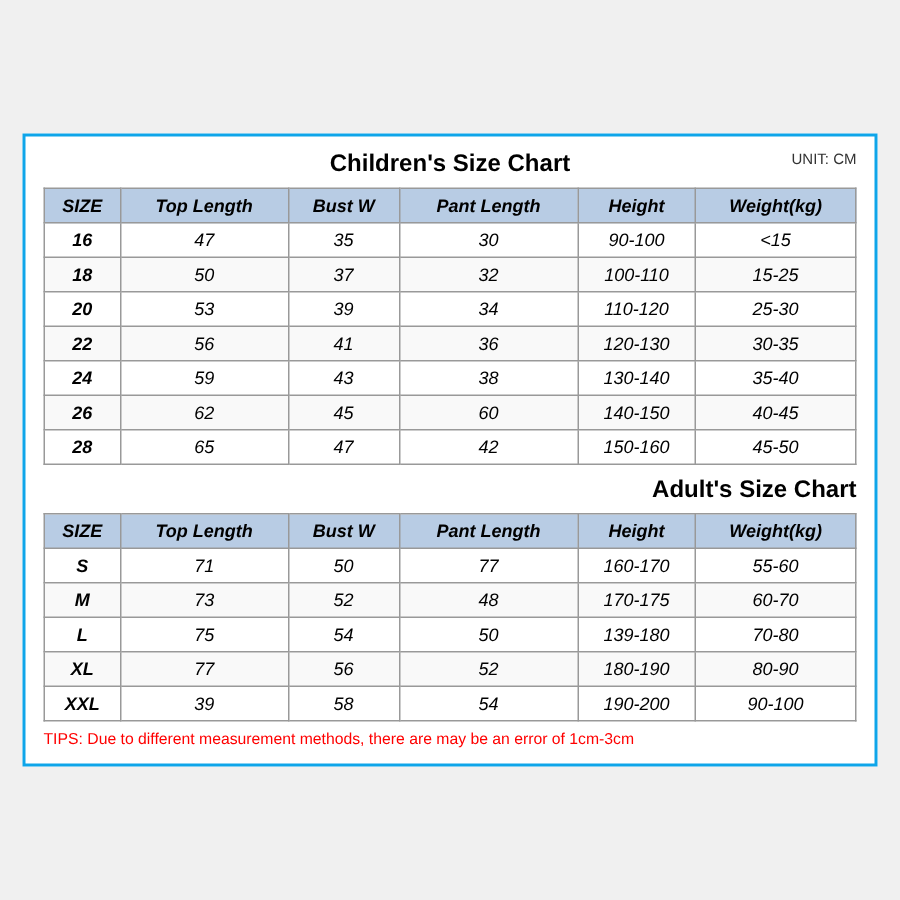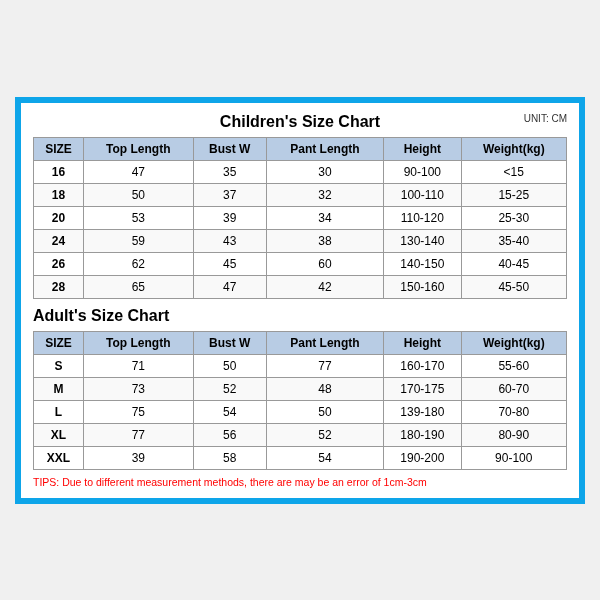--- a/index.html
+++ b/index.html
@@ -7,21 +7,21 @@
       background: #f0f0f0;
       display: flex;
       justify-content: center;
       align-items: center;
       width: 600px;
       height: 600px;
       font-family: Arial, sans-serif;
     }
     .chart-container {
       background: white;
-      border: 6px solid #0ea5e9;
+      border: 2px solid #0ea5e9;
       padding: 10px 12px 10px 12px;
       width: 570px;
     }
     .chart-title-row {
       display: flex;
       justify-content: center;
       align-items: baseline;
       position: relative;
       margin-bottom: 6px;
     }
@@ -33,20 +33,21 @@
     .unit-label {
       position: absolute;
       right: 0;
       font-size: 10px;
       color: #333;
     }
     table {
       width: 100%;
       border-collapse: collapse;
       font-size: 12px;
+      font-style: italic;
     }
     table th, table td {
       border: 1px solid #999;
       text-align: center;
       padding: 4px 2px;
     }
     .header-row th {
       background-color: #b8cce4;
       font-weight: bold;
       font-size: 12px;
@@ -111,20 +112,28 @@
         </tr>
         <tr>
           <td class="size-col">20</td>
           <td>53</td>
           <td>39</td>
           <td>34</td>
           <td>110-120</td>
           <td>25-30</td>
         </tr>
         <tr>
+          <td class="size-col">22</td>
+          <td>56</td>
+          <td>41</td>
+          <td>36</td>
+          <td>120-130</td>
+          <td>30-35</td>
+        </tr>
+        <tr>
           <td class="size-col">24</td>
           <td>59</td>
           <td>43</td>
           <td>38</td>
           <td>130-140</td>
           <td>35-40</td>
         </tr>
         <tr>
           <td class="size-col">26</td>
           <td>62</td>
@@ -138,21 +147,21 @@
           <td>65</td>
           <td>47</td>
           <td>42</td>
           <td>150-160</td>
           <td>45-50</td>
         </tr>
       </tbody>
   </table>
 
   <div style="margin-top: 8px;">
-    <div class="chart-title" style="text-align:left; margin-bottom:6px;">Adult's Size Chart</div>
+    <div class="chart-title" style="text-align:right; margin-bottom:6px;">Adult's Size Chart</div>
   </div>
   <table>
     <thead>
       <tr class="adult-header-row">
         <th>SIZE</th>
         <th>Top Length</th>
         <th>Bust W</th>
         <th>Pant Length</th>
         <th>Height</th>
         <th>Weight(kg)</th>

